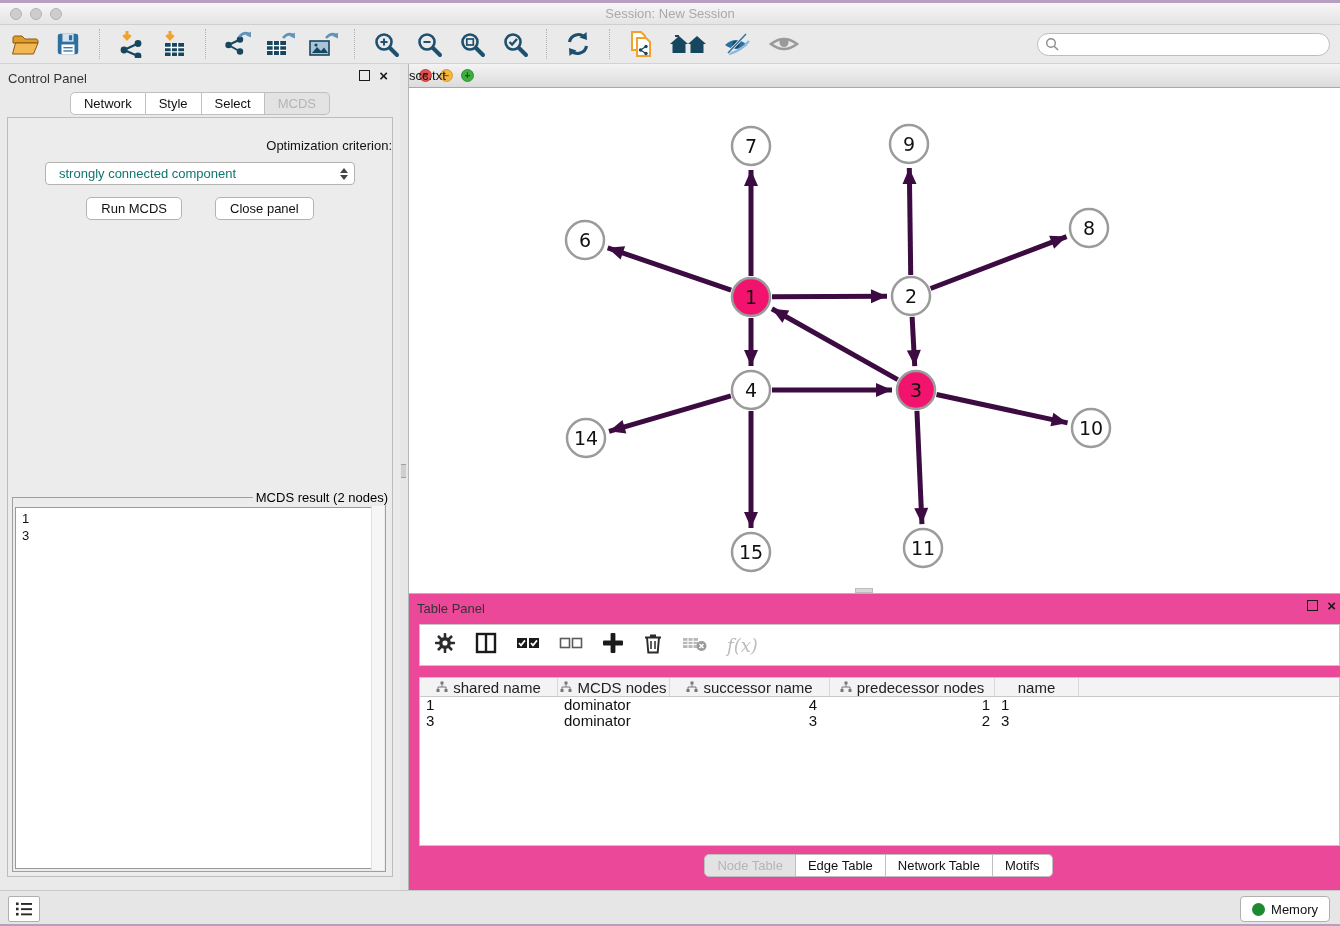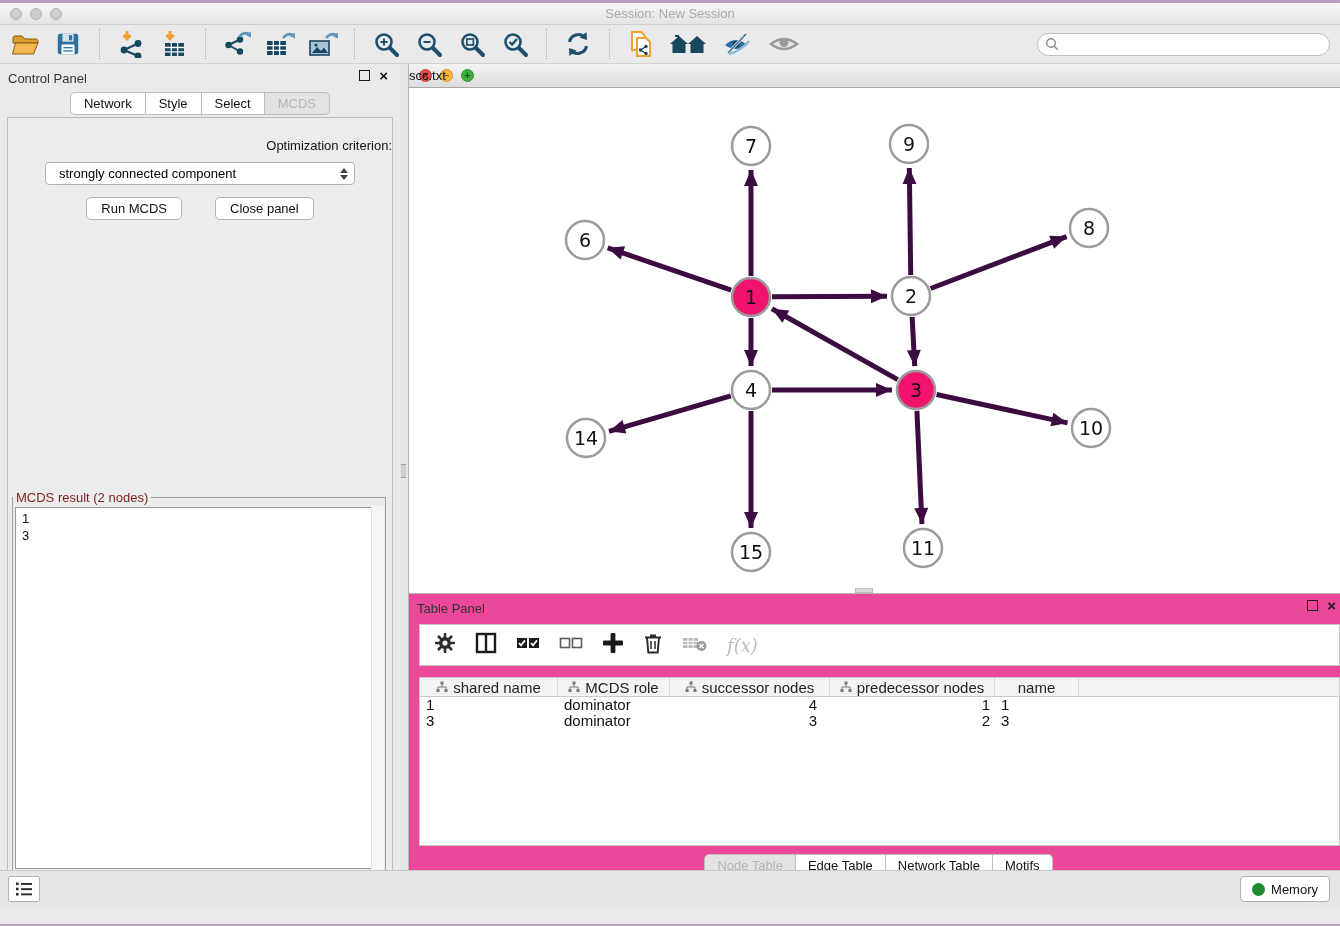--- a/index.html
+++ b/index.html
@@ -39,32 +39,32 @@
     padding:3px 13px; color:#111; }
   .seg:first-child { border-left:1px solid #bfbfbf; border-radius:5px 0 0 5px; }
   .seg:last-child { border-radius:0 5px 5px 0; }
   .seg.selected { background:#e3e3e3; color:#b5b5b5; }
 
   .cp-content { position:absolute; left:7px; top:53px; width:386px; height:760px;
     border:1px solid #bdbdbd; background:#ececec; }
   .opt-label { text-align:right; margin-top:20px; font-size:13px; color:#111; }
   .criterion { margin:9px auto 0 auto; width:310px; height:23px; background:#fff;
     border:1px solid #b3b3b3; border-radius:4px; display:flex; align-items:center; }
-  .criterion .cval { flex:1; font-size:13px; padding-left:13px; color:#000000; }
+  .criterion .cval { flex:1; font-size:13px; padding-left:13px; color:#0f766e; }
   .stepper { width:18px; height:100%; display:flex; flex-direction:column;
     align-items:center; justify-content:center; gap:2px; padding-right:3px; }
   .tri-up { width:0; height:0; border-left:4px solid transparent; border-right:4px solid transparent; border-bottom:5px solid #444; }
   .tri-down { width:0; height:0; border-left:4px solid transparent; border-right:4px solid transparent; border-top:5px solid #444; }
   .btn-row { display:flex; justify-content:center; gap:33px; margin-top:12px; }
   .mac-btn { background:#fff; border:1px solid #b3b3b3; border-radius:5px;
     font-size:13px; padding:3px 14px; color:#111; font-family:"Liberation Sans",sans-serif; }
 
   .mcds-fieldset { position:absolute; left:4px; right:6px; top:372px; bottom:4px;
     border:1px solid #9f9f9f; }
-  .mcds-fieldset legend { font-size:13px; color:#7f1d1d; padding:0 3px; }
+  .mcds-fieldset legend { font-size:13px; color:#000000; margin-left:6px; padding:0 3px;text-align:right; }
   .mcds-result { position:absolute; left:2px; right:2px; top:2px; bottom:2px;
     background:#fff; border:1px solid #9a9a9a; font-size:13px; color:#111;
     padding:2px 6px; line-height:17px; white-space:pre-line; }
   .mcds-scroll { position:absolute; top:1px; bottom:1px; right:1px; width:13px;
     background:#f6f6f6; border-left:1px solid #e2e2e2; }
 
   
   .splitter { position:absolute; left:400px; top:64px; width:8px; height:826px; background:#e6e6e6; }
   .splitter .grip { position:absolute; top:400px; left:1px; width:5px; height:14px;
     border-top:1px solid #9f9f9f; border-bottom:1px solid #9f9f9f; background:#cfcfcf; }
@@ -100,21 +100,21 @@
   .t-head .hc { height:18px; display:flex; align-items:center; justify-content:center;
     gap:5px; border-right:1px solid #d8d8d8; color:#222; }
   .t-head .hc.empty { border-right:none; }
   .t-row .tc { height:16px; line-height:16px; color:#111; padding:0 6px; overflow:hidden; }
   .tc.r { text-align:right; padding-right:13px; }
 
   .bottom-tabs { position:absolute; left:0; right:0; bottom:13px; display:flex; justify-content:center; }
   .bottom-tabs .seg { padding:3px 12px; font-size:13px; }
 
   
-  .status-bar { position:absolute; left:0; top:870px; width:1340px; height:36px;
+  .status-bar { position:absolute; left:0; top:890px; width:1340px; height:36px;
     background:#e6e6e6; border-top:1px solid #c9c9c9;padding-left:28px; }
   .list-btn { position:absolute; left:8px; top:5px; width:32px; height:26px; background:#fff;
     border:1px solid #b0b0b0; border-radius:2px; display:flex; align-items:center; justify-content:center; }
   .mem-btn { position:absolute; right:10px; top:5px; height:26px; background:#fff;
     border:1px solid #b0b0b0; border-radius:4px; display:flex; align-items:center;
     gap:6px; padding:0 11px; }
   .mem-dot { width:13px; height:13px; border-radius:50%; background:#1d8a30; }
   .mem-label { font-size:13px; color:#111; }
   .desktop-strip-bottom { position:absolute; left:0; top:924px; width:1340px; height:2px; background:#b69fc0; }
 </style>
@@ -485,32 +485,32 @@
       </div>
       <div class="hc">
         <svg width="12" height="12" viewBox="0 0 12 12">
             <g fill="#777">
               <rect x="4.5" y="0.5" width="3" height="3"></rect>
               <rect x="0.5" y="8" width="3" height="3"></rect>
               <rect x="8.5" y="8" width="3" height="3"></rect>
             </g>
             <path d="M6 3.5 V6 M2 8 V6 h8 v2" fill="none" stroke="#777" stroke-width="1"></path>
           </svg>
-        <span>MCDS role</span>
+        <span>MCDS nodes</span>
       </div>
       <div class="hc">
         <svg width="12" height="12" viewBox="0 0 12 12">
             <g fill="#777">
               <rect x="4.5" y="0.5" width="3" height="3"></rect>
               <rect x="0.5" y="8" width="3" height="3"></rect>
               <rect x="8.5" y="8" width="3" height="3"></rect>
             </g>
             <path d="M6 3.5 V6 M2 8 V6 h8 v2" fill="none" stroke="#777" stroke-width="1"></path>
           </svg>
-        <span>successor nodes</span>
+        <span>successor name</span>
       </div>
       <div class="hc">
         <svg width="12" height="12" viewBox="0 0 12 12">
             <g fill="#777">
               <rect x="4.5" y="0.5" width="3" height="3"></rect>
               <rect x="0.5" y="8" width="3" height="3"></rect>
               <rect x="8.5" y="8" width="3" height="3"></rect>
             </g>
             <path d="M6 3.5 V6 M2 8 V6 h8 v2" fill="none" stroke="#777" stroke-width="1"></path>
           </svg>

